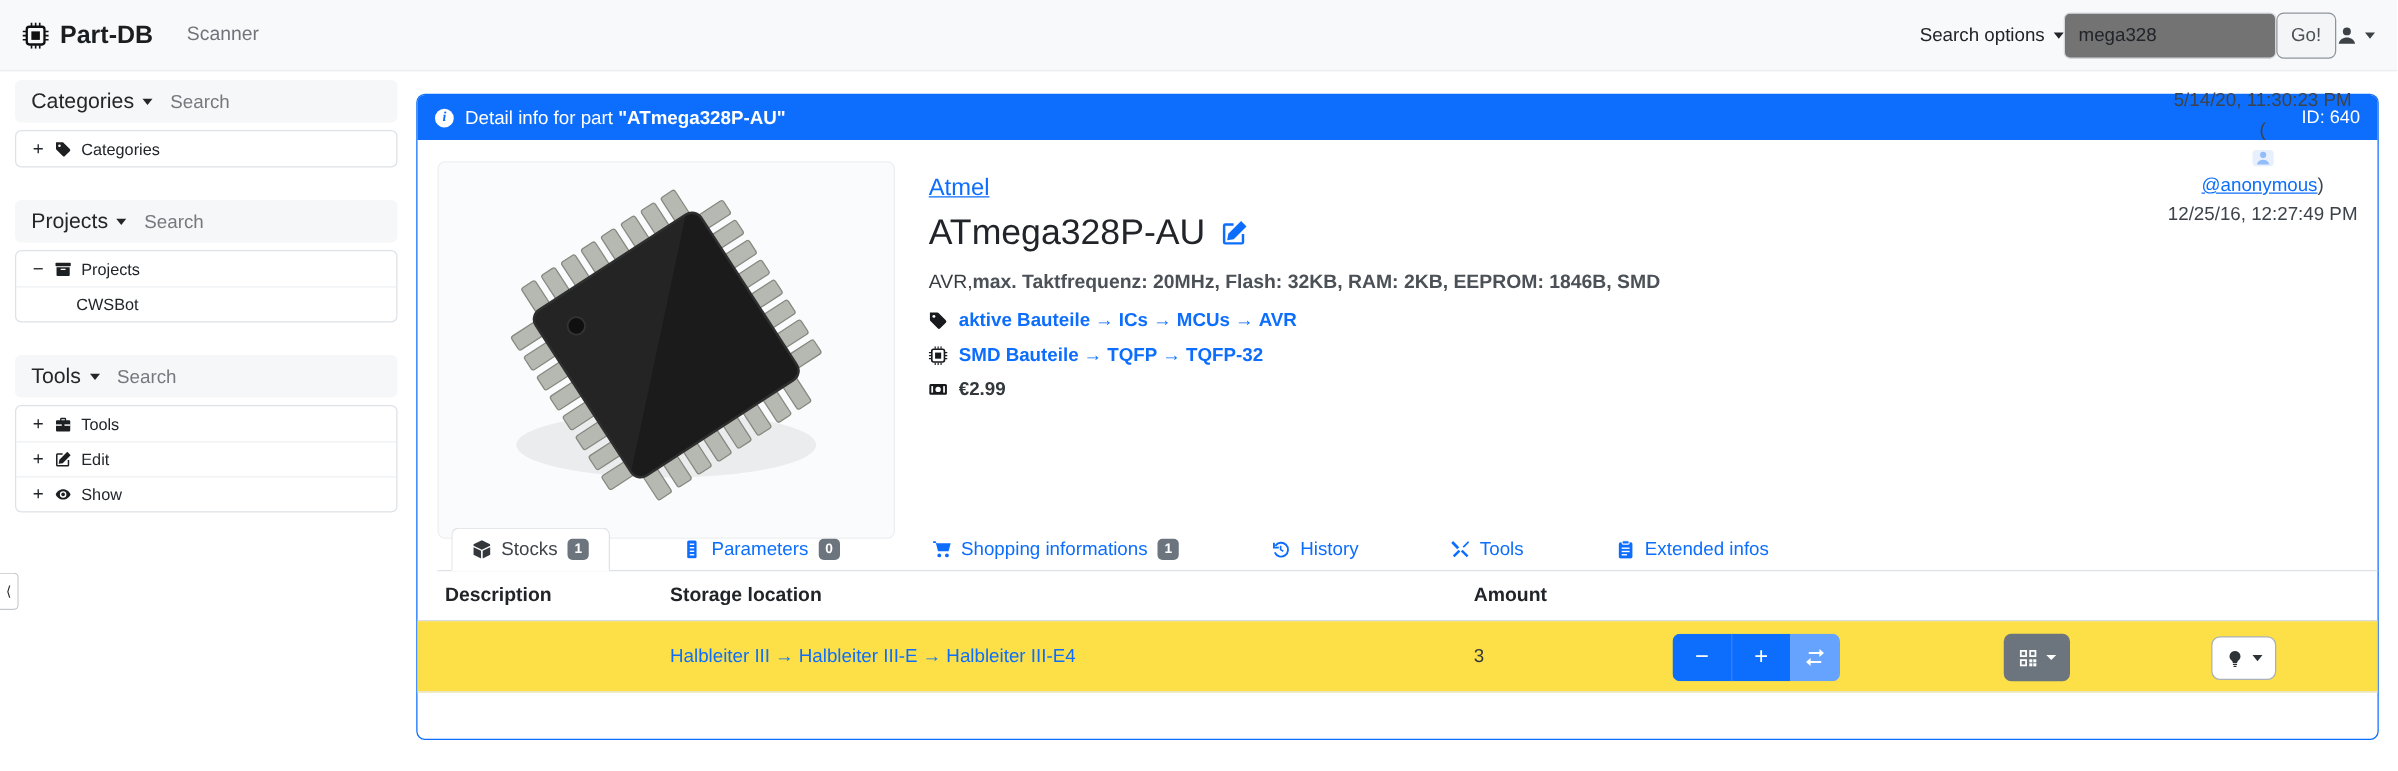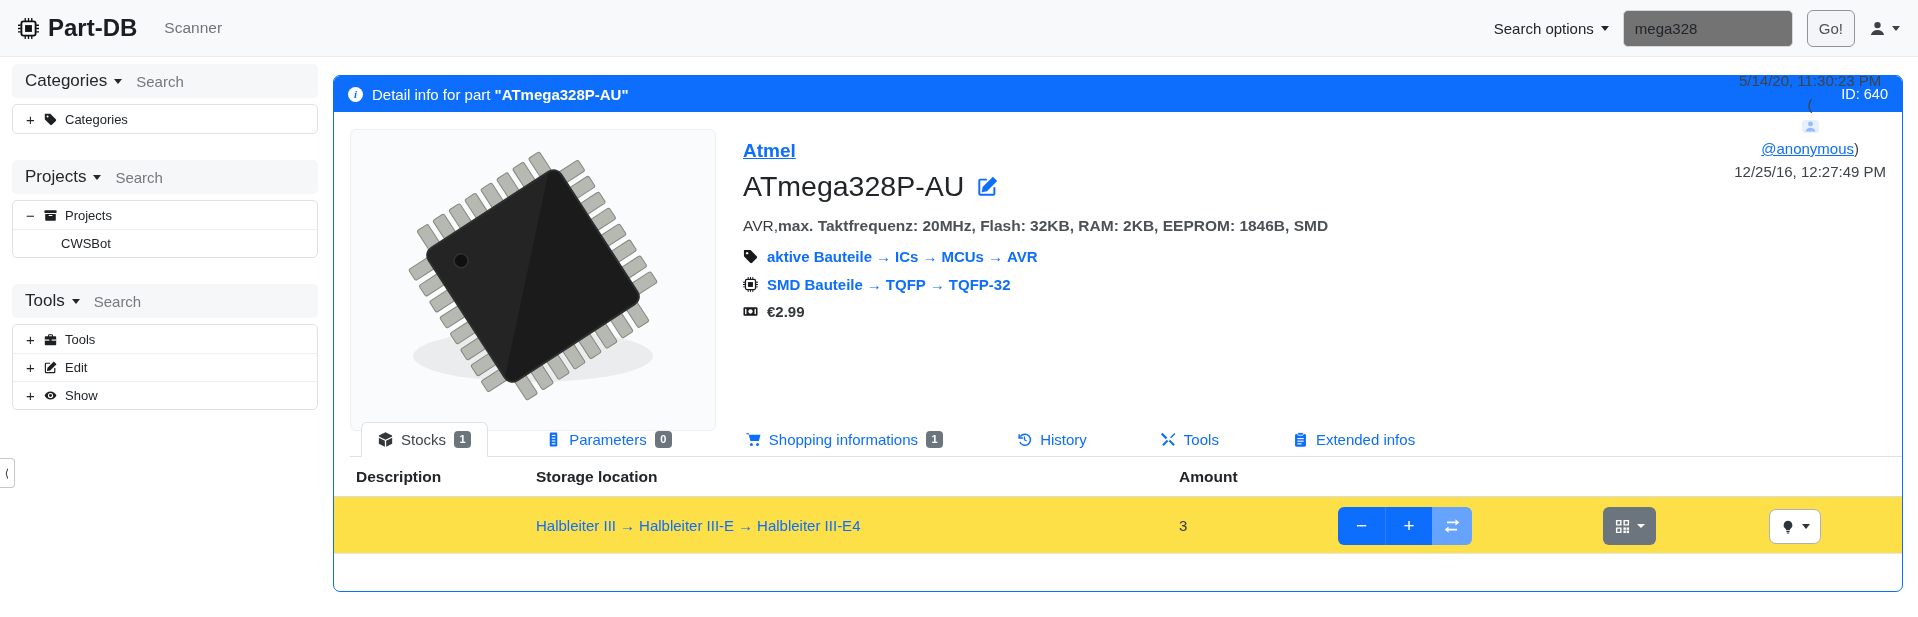--- a/index.html
+++ b/index.html
@@ -8,24 +8,24 @@
     font-family: "Liberation Sans", sans-serif;
     background:#fff; color:#212529; position:relative; overflow:hidden;
   }
   svg { display:block; }
   .caret { width:0; height:0; border-left:4.5px solid transparent; border-right:4.5px solid transparent;
            border-top:5px solid currentColor; display:inline-block; }
 
   
   .navbar { position:absolute; top:0; left:0; width:100%; height:57px; background:#f8f9fa;
             border-bottom:1px solid #ebedef; display:flex; align-items:center; padding:0 18px; }
-  .brand { display:flex; align-items:center; gap:9px; font-size:24px; font-weight:700; color:#1b1e21; }
+  .brand { display:flex; align-items:center; gap:9px; font-size:20px; font-weight:700; color:#1b1e21; }
   .brand svg { width:21px; height:21px; color:#111; }
   .nav-scanner { margin-left:27px; color:#70747a; font-size:15.5px; text-decoration:none; }
-  .nav-right { margin-left:auto; display:flex; align-items:center; gap:14px; }
+  .nav-right { margin-left:auto; display:flex; align-items:center; }
   .search-options { display:flex; align-items:center; gap:7px; font-size:15px; color:#212529; cursor:pointer; }
   .nav-search-input { width:170px; height:37px; border:1px solid #d4d8db; border-radius:5px; padding:0 11px;
                       font-size:15px; color:#212529; background:#737373; font-family:"Liberation Sans",sans-serif; }
   .go-btn { height:37px; padding:0 11px; border:1px solid #8d959c; border-radius:6px; background:#f4f5f6;
             color:#4b5157; font-size:15px; cursor:pointer; font-family:"Liberation Sans",sans-serif; }
   .user-menu { display:flex; align-items:center; gap:6px; color:#3d4247; cursor:pointer; }
   .user-menu svg { width:17px; height:17px; }
 
   
   .sidebar { position:absolute; left:12px; top:64px; width:306px; }
@@ -57,21 +57,21 @@
                 font-weight:700; font-style:italic; font-family:"Liberation Serif",serif;
                 display:flex; align-items:center; justify-content:center; }
   .card-title b { font-weight:700; }
   .card-id { margin-left:auto; font-size:14.5px; }
   .card-body { position:relative; height:479px; }
 
   .part-image-box { position:absolute; left:16px; top:17px; width:366px; height:302px; background:#fafbfc;
                     border:1px solid #eceff1; border-radius:6px; display:flex; align-items:center; justify-content:center; }
 
   .part-info { position:absolute; left:409px; top:28px; width:860px; }
-  .manufacturer-link { font-size:19px; font-weight:700; color:#0d6efd; text-decoration:underline; cursor:pointer; }
+  .manufacturer-link { font-size:19px; font-weight:400; color:#0d6efd; text-decoration:underline; cursor:pointer; }
   .part-title-row { margin-top:8px; display:flex; align-items:center; gap:13px; }
   .part-title { font-size:28.5px; color:#212529; font-weight:500; }
   .edit-icon { cursor:pointer; }
   .edit-icon svg { width:21px; height:21px; color:#0d6efd; }
   .part-desc { margin-top:14px; font-size:15.5px; color:#4b5156; font-weight:600; }
   .part-desc b { color:#383d42; font-weight:400; }
   .attr-row { display:flex; align-items:center; gap:9px; font-size:15px; height:27.5px; }
   .attr-rows { margin-top:8px; }
   .attr-row svg { width:15px; height:15px; color:#17191c; flex:none; }
   .crumb { color:#0d6efd; font-weight:600; cursor:pointer; }

